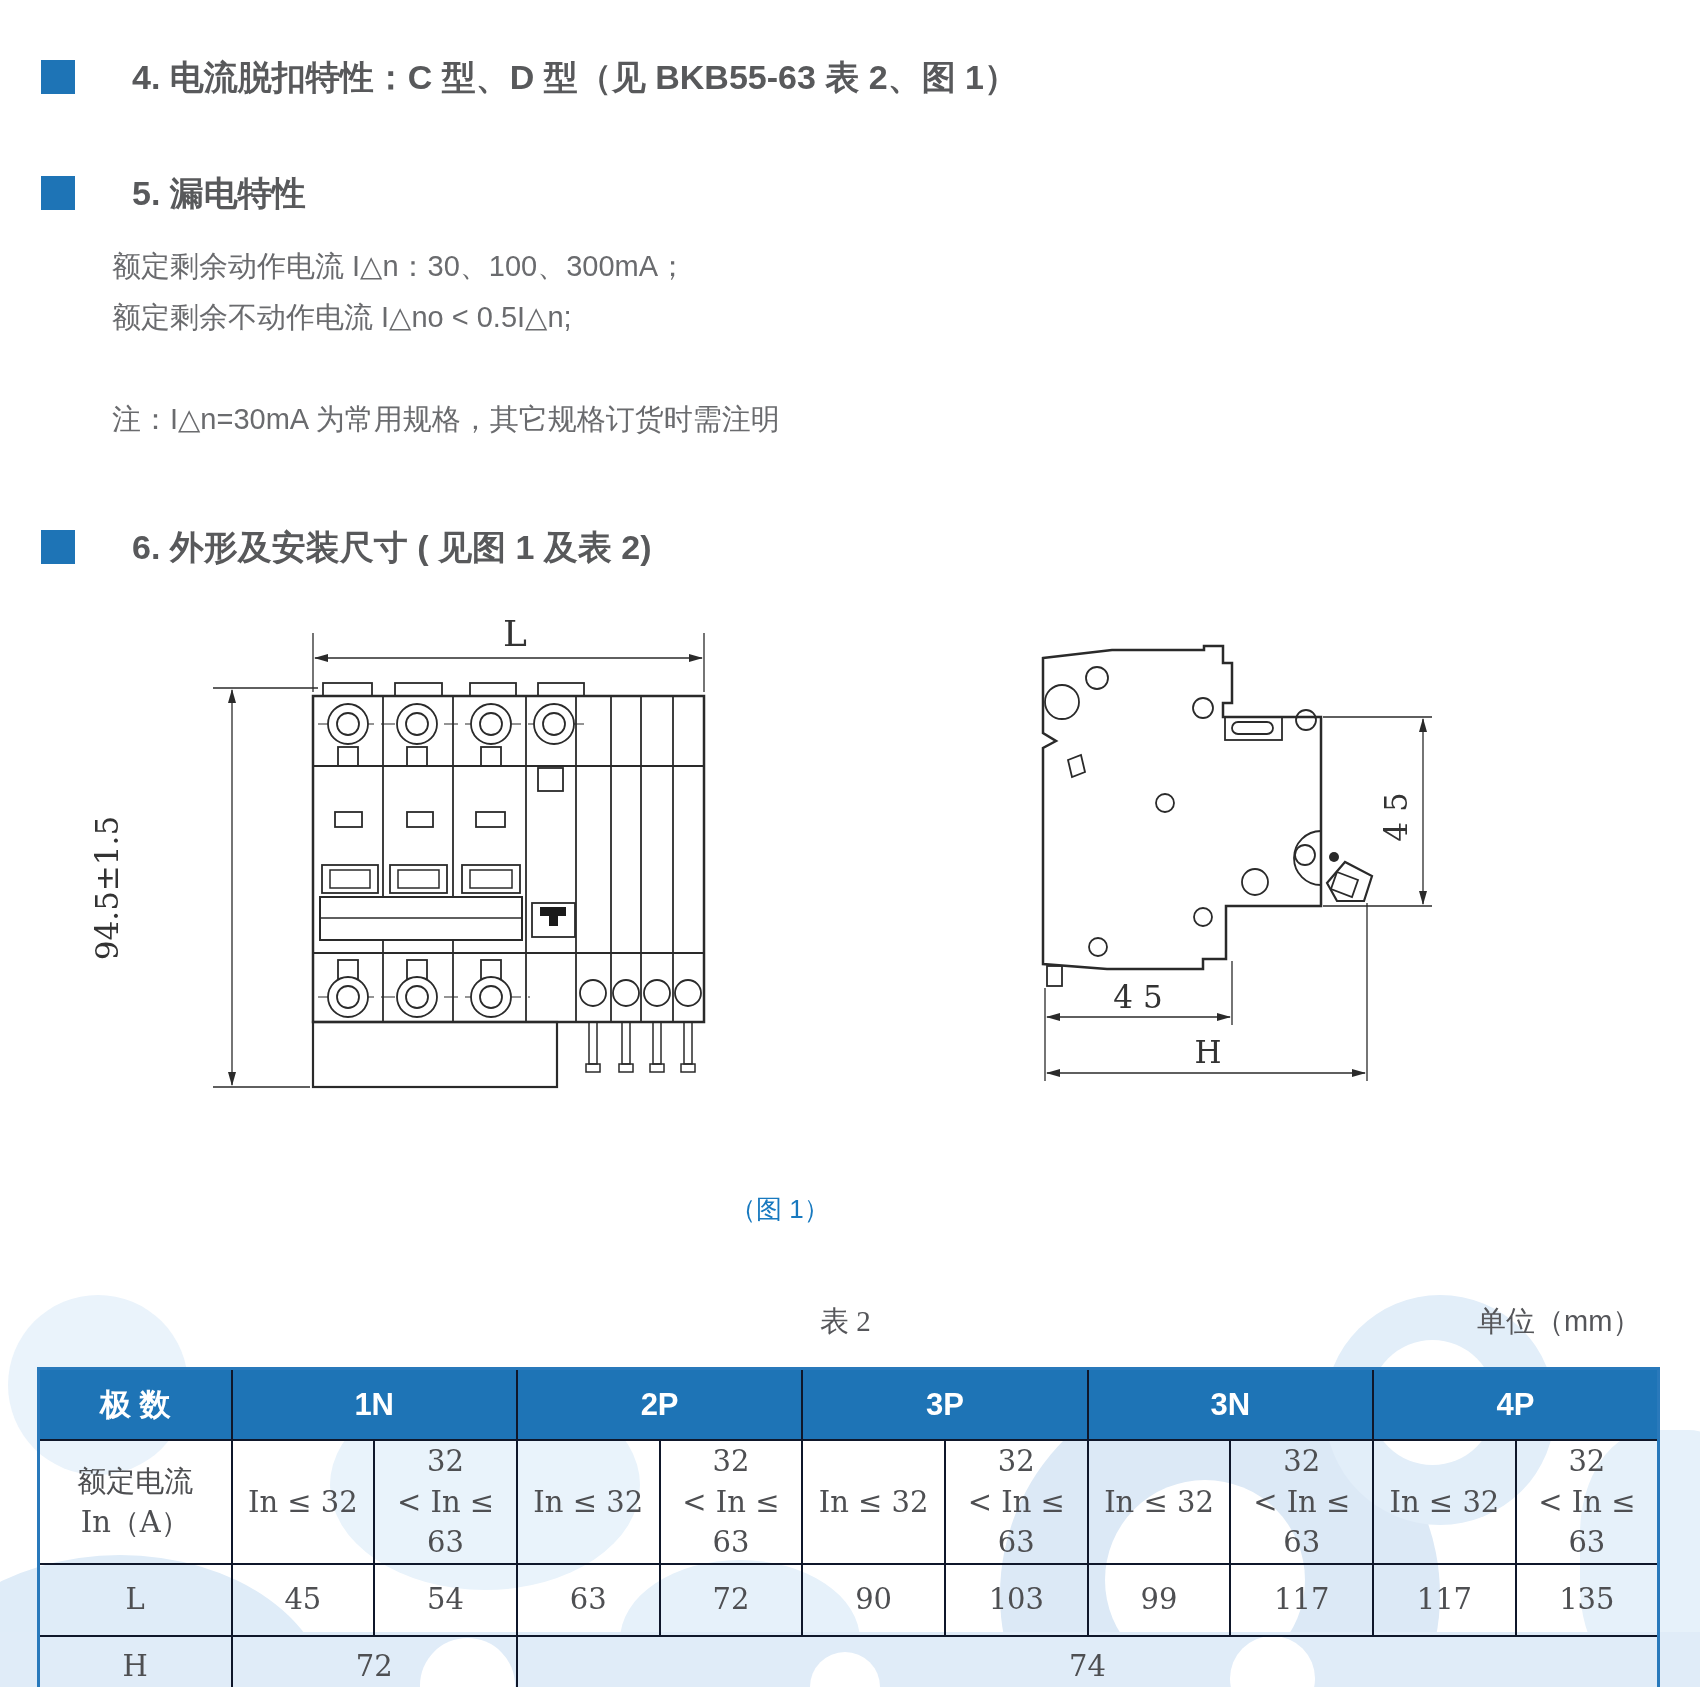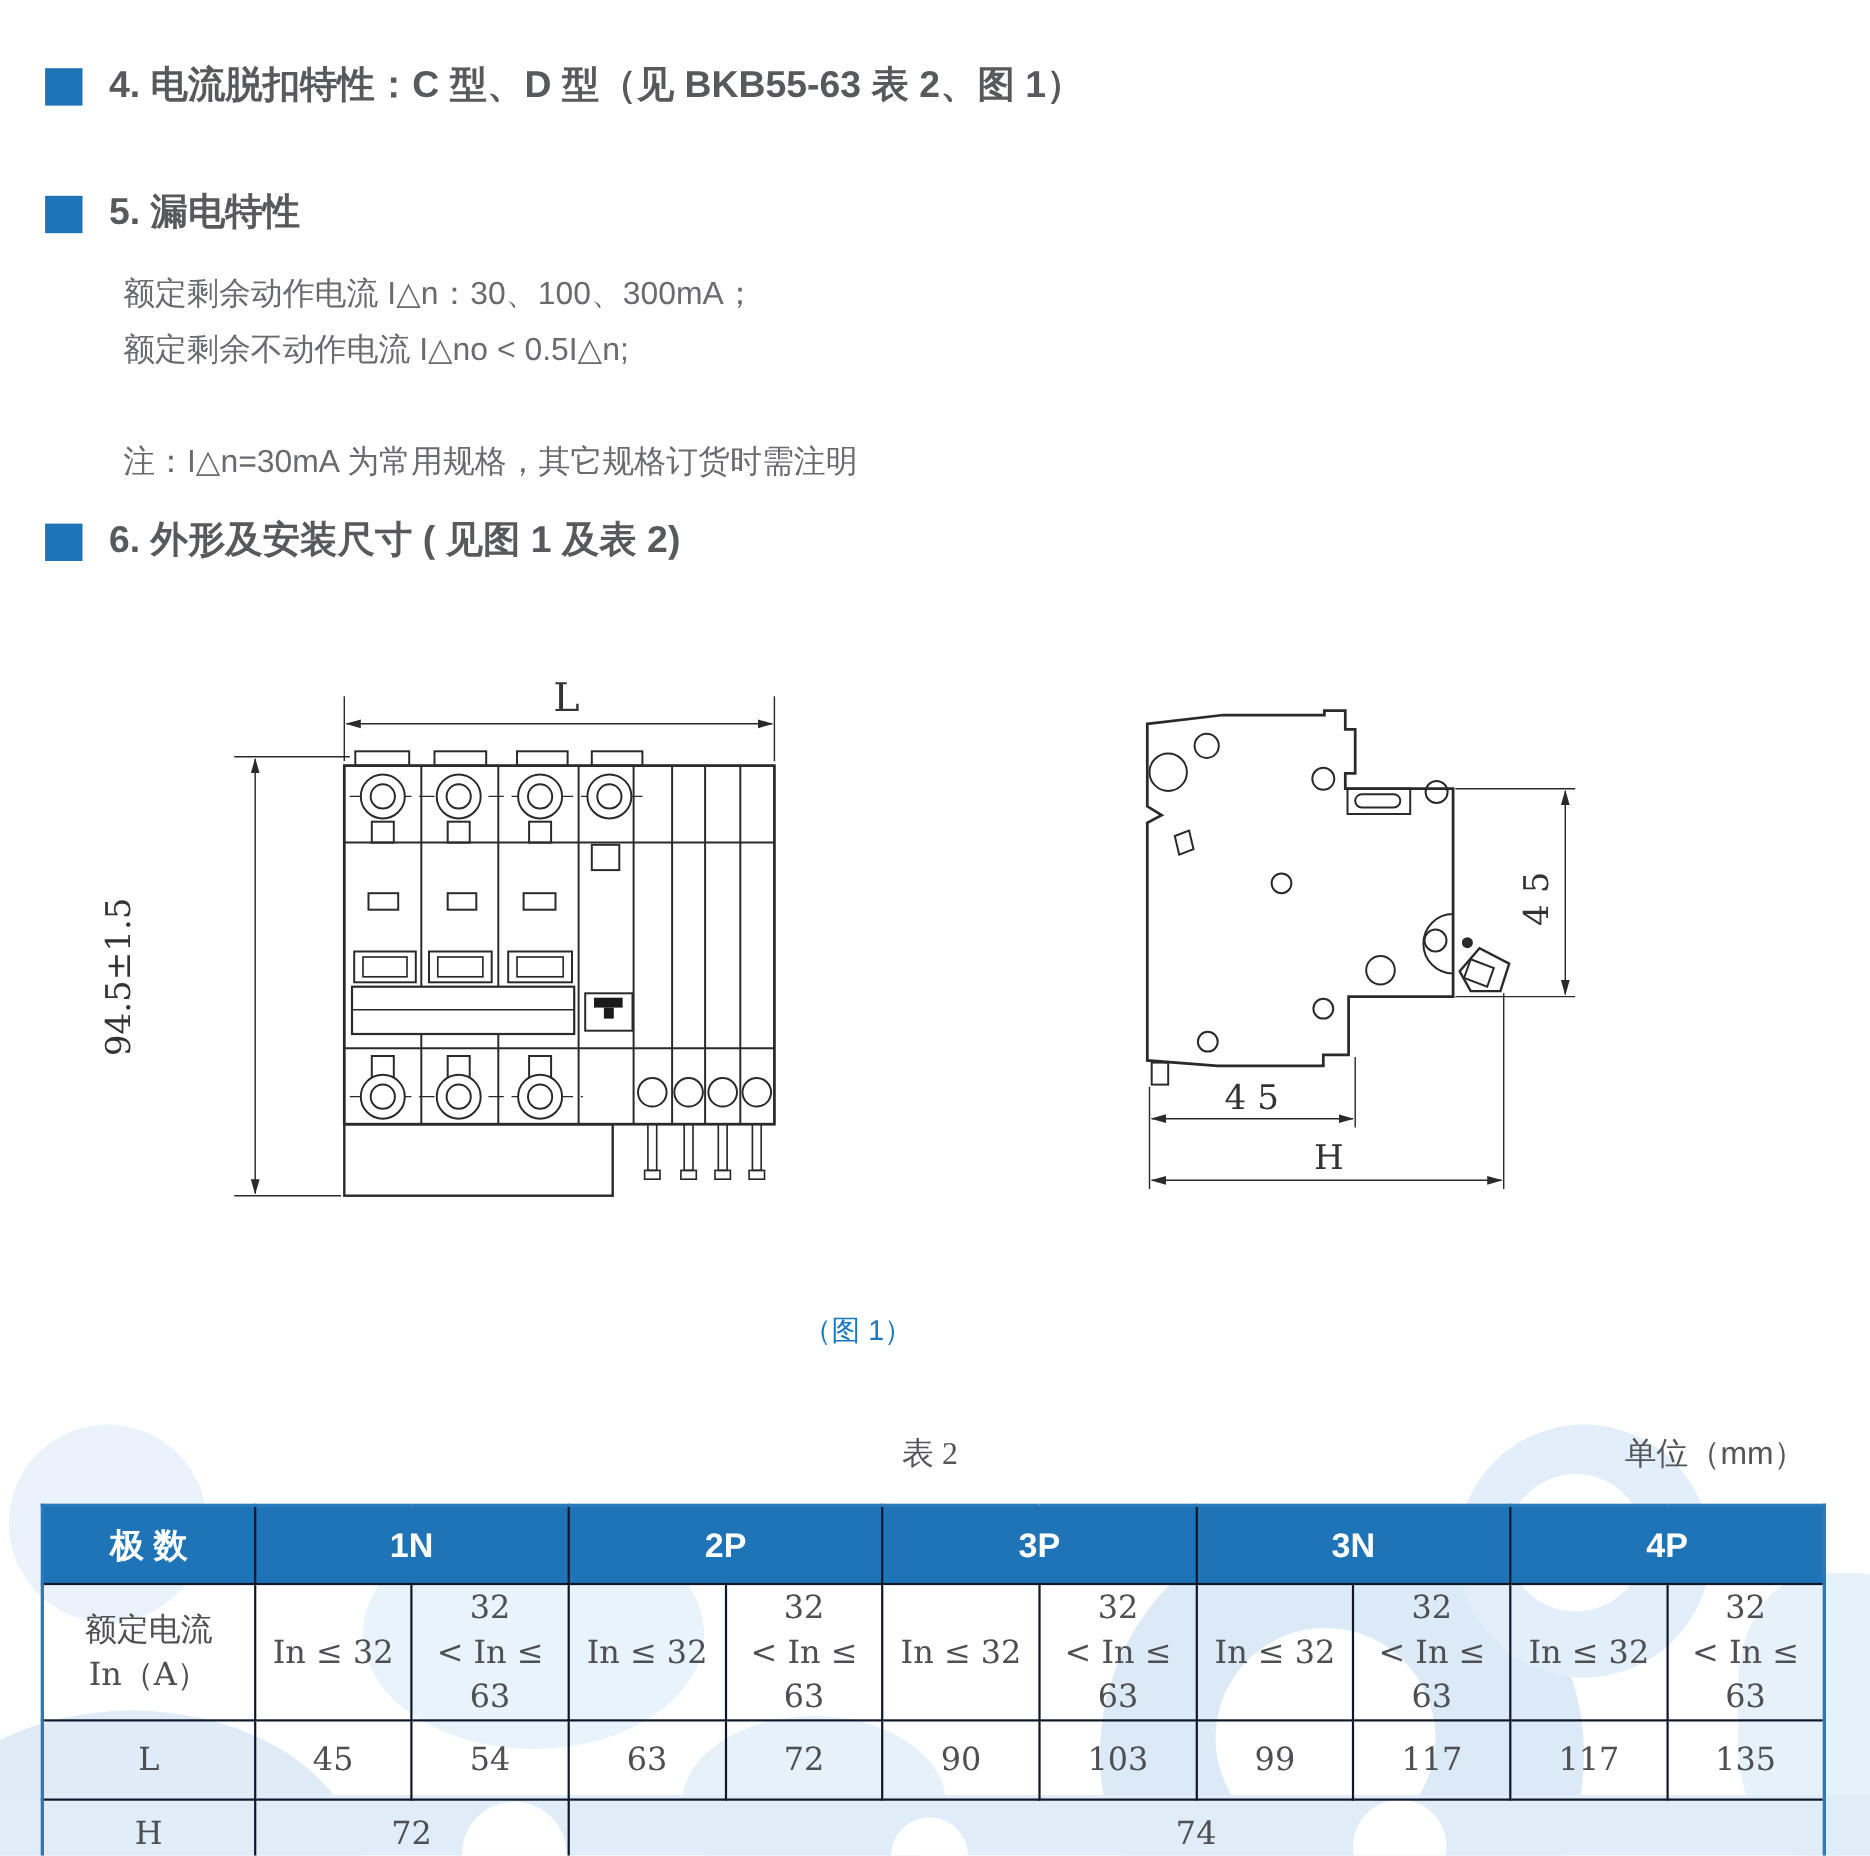--- a/index.html
+++ b/index.html
@@ -2,21 +2,21 @@
 <html><head>
 <meta charset="utf-8">
 <style>
   html,body{margin:0;padding:0;background:#ffffff;}
   #page{position:relative;width:1700px;height:1687px;background:#ffffff;overflow:hidden;
         font-family:"Liberation Sans", sans-serif;color:#58595b;}
   
   .wm{position:absolute;z-index:0;}
   .wm-blob{border-radius:50%;}
   
-  .sec{position:absolute;display:flex;align-items:flex-end;z-index:2;}
+  .sec{position:absolute;display:flex;align-items:flex-start;z-index:2;gap:33px;}
   .bullet{width:34px;height:34px;background:#1e74b6;flex:0 0 34px;margin-top:2px;}
   .sec-title{margin-left:24px;font-size:34px;font-weight:bold;color:#58595b;line-height:38px;white-space:nowrap;}
   .bodyline{position:absolute;left:112px;font-size:29px;color:#6a6b6e;white-space:nowrap;z-index:2;}
   
   .fig-svg{position:absolute;z-index:2;}
   .fig-caption{position:absolute;z-index:2;font-size:26px;color:#1879bf;white-space:nowrap;}
   .tbl-label{position:absolute;z-index:2;font-size:29px;color:#55565a;white-space:nowrap;}
   
   #dim-table{position:absolute;left:37px;top:1367px;width:1620px;z-index:3;
              border-collapse:collapse;table-layout:fixed;background:transparent;}
@@ -57,21 +57,21 @@
 
   <div class="sec" style="left:41px;top:174px;">
     <div class="bullet"></div>
     <div class="sec-title">5. 漏电特性</div>
   </div>
 
   <div class="bodyline" style="top:247px;">额定剩余动作电流 I△n：30、100、300mA；</div>
   <div class="bodyline" style="top:298px;">额定剩余不动作电流 I△no &lt; 0.5I△n;</div>
   <div class="bodyline" style="top:400px;">注：I△n=30mA 为常用规格，其它规格订货时需注明</div>
 
-  <div class="sec" style="left:41px;top:472px;">
+  <div class="sec" style="left:41px;top:528px;">
     <div class="bullet"></div>
     <div class="sec-title">6. 外形及安装尺寸 ( 见图 1 及表 2)</div>
   </div>
 
   <svg class="fig-svg" style="left:60px;top:570px;" width="660" height="560" viewBox="0 0 660 560">
     <defs>
       <marker id="arrL" markerWidth="14" markerHeight="10" refX="13" refY="5" orient="auto-start-reverse" markerUnits="userSpaceOnUse">
         <polygon points="0,1 14,5 0,9" fill="#2a2a2a"></polygon>
       </marker>
     </defs>

